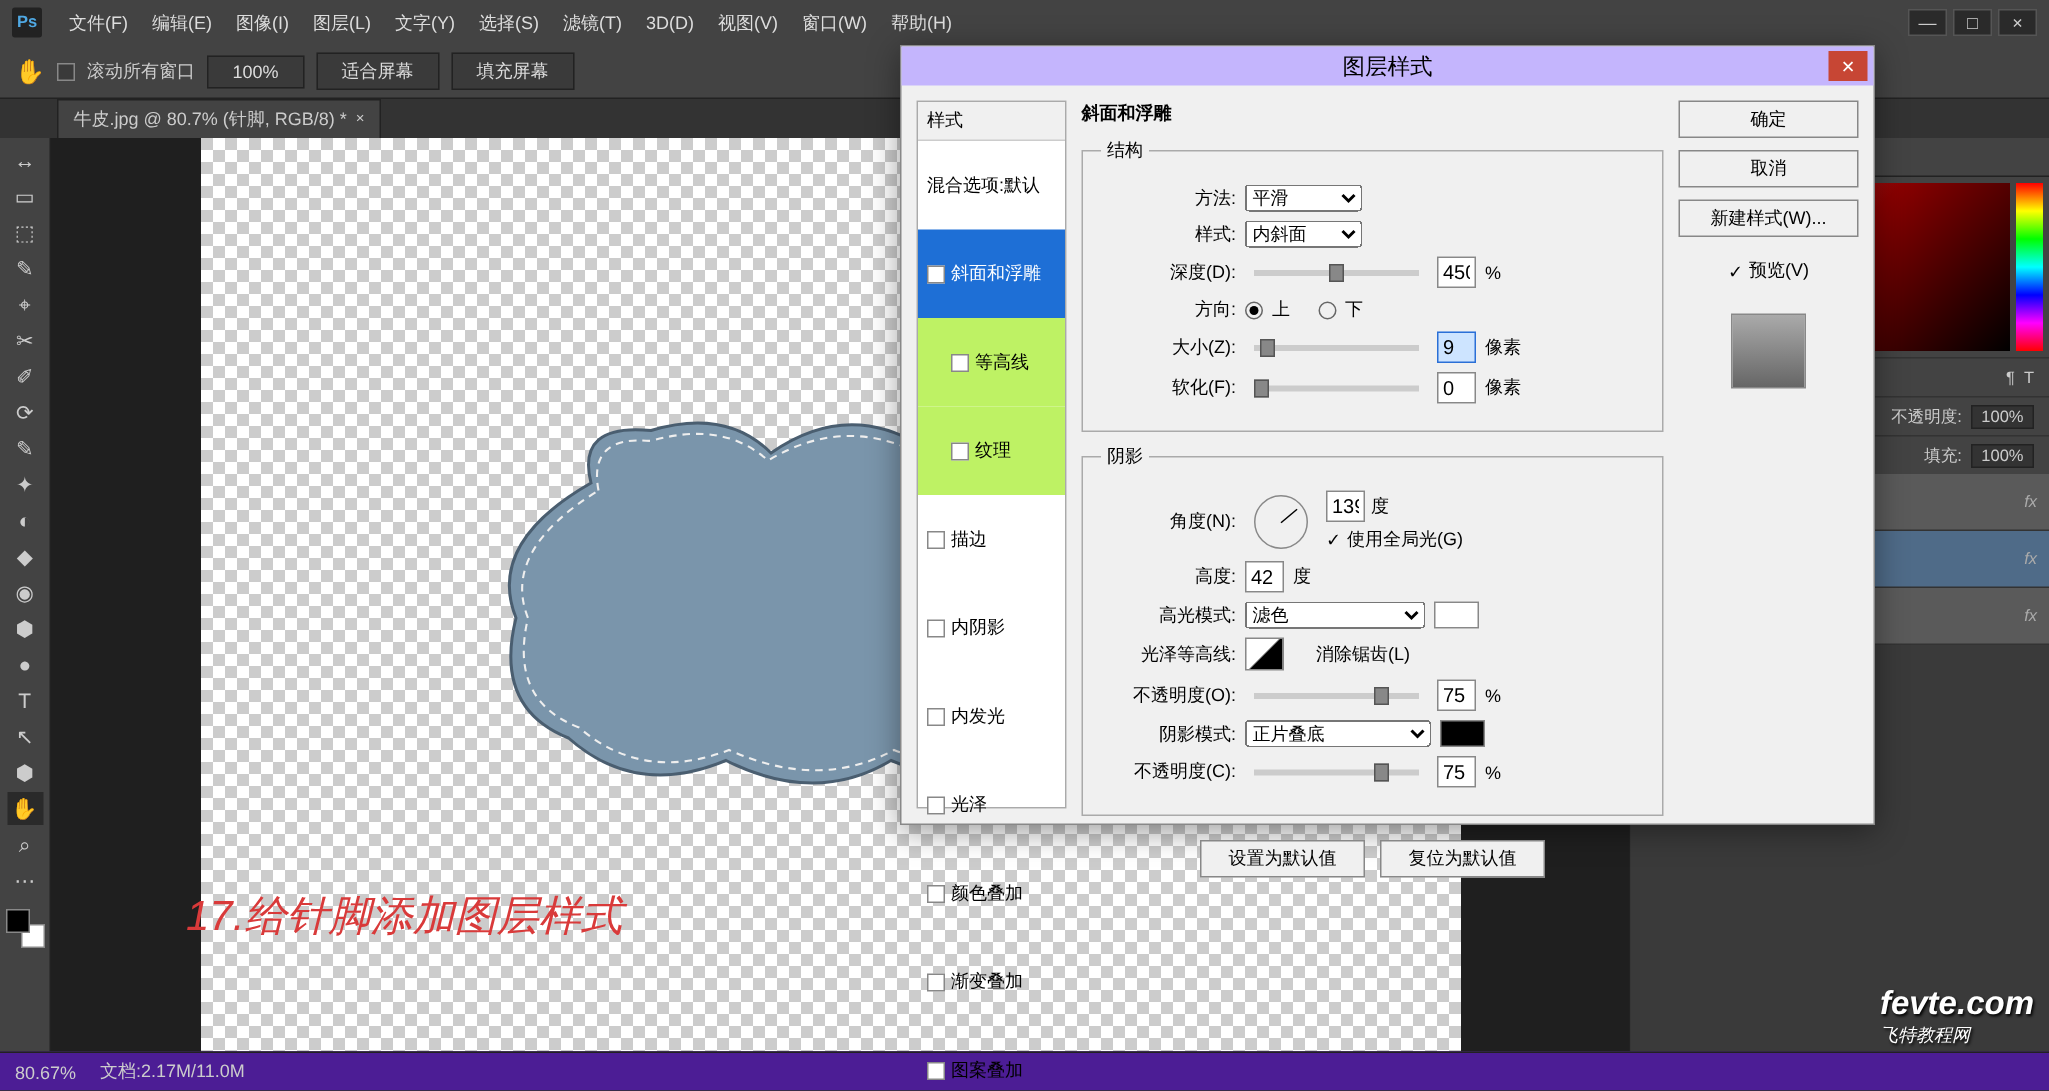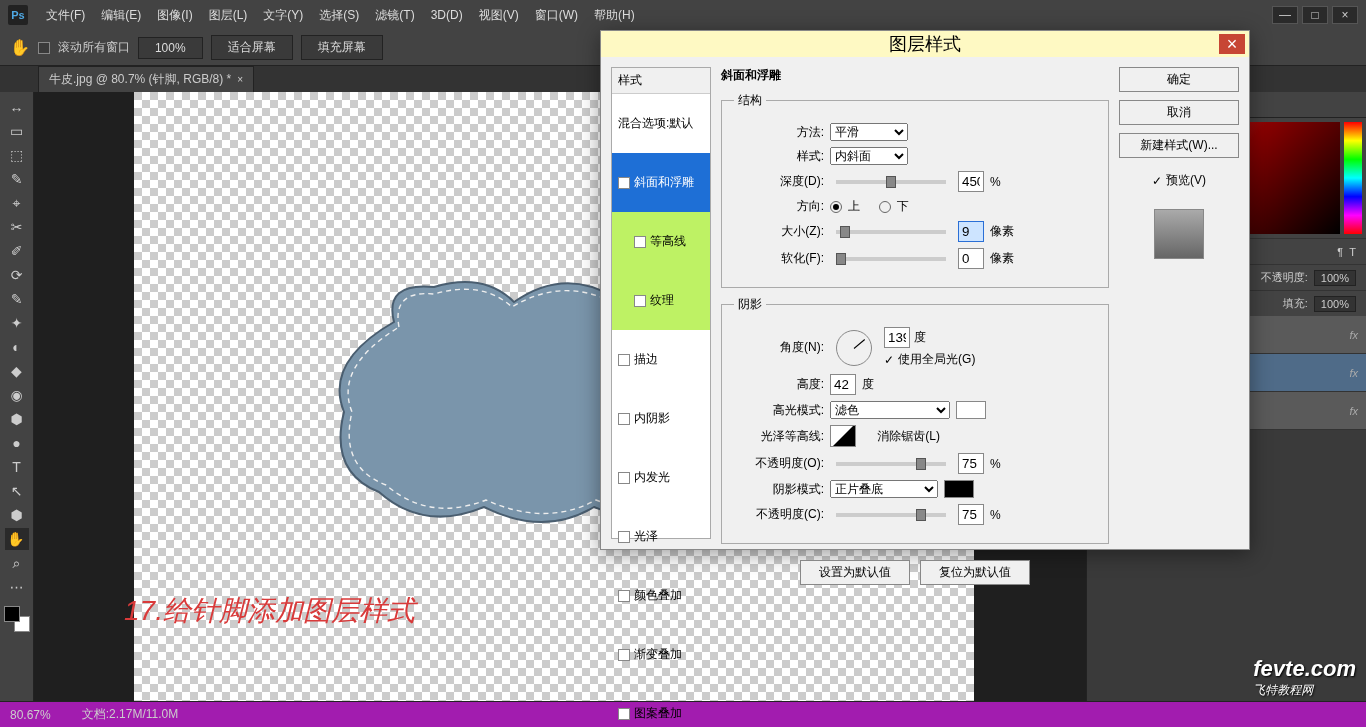--- a/index.html
+++ b/index.html
@@ -37,25 +37,25 @@
 .rightpanels { width: 280px; background: #434343; border-left: 1px solid #222; display: flex; flex-direction: column; }
 .panel-tab { padding: 4px 10px; color: #ccc; font-size: 12px; border-bottom: 1px solid #222; }
 .color-picker { height: 120px; display: flex; padding: 4px; gap: 4px; }
 .color-main { flex: 1; background: linear-gradient(to right, #f00, #000), linear-gradient(to top, #000, transparent); background-blend-mode: normal; background: linear-gradient(135deg, #f44, #800, #000); }
 .color-hue { width: 18px; background: linear-gradient(to bottom, #f00, #ff0, #0f0, #0ff, #00f, #f0f, #f00); }
 .panel-row { height: 26px; display: flex; align-items: center; padding: 0 10px; color: #ccc; font-size: 11px; border-top: 1px solid #333; justify-content: flex-end; gap: 6px; }
 .panel-row .val { background: #333; border: 1px solid #222; padding: 1px 6px; }
 .layer-item { height: 38px; background: #5a5a5a; border-bottom: 1px solid #333; display: flex; align-items: center; padding: 0 8px; color: #ddd; font-size: 11px; justify-content: flex-end; }
 .layer-item .fx { margin-left: auto; color: #aaa; font-style: italic; }
 
-.statusbar { position: absolute; bottom: 0; left: 0; right: 0; height: 26px; background: #a21caf; border-top: 1px solid #222; display: flex; align-items: center; padding: 0 10px; color: #ccc; font-size: 12px; gap: 31px; }
+.statusbar { position: absolute; bottom: 0; left: 0; right: 0; height: 26px; background: #4c1d95; border-top: 1px solid #222; display: flex; align-items: center; padding: 0 10px; color: #ccc; font-size: 12px; gap: 16px; }
 
 
 .dialog { position: absolute; top: 30px; left: 600px; width: 650px; height: 520px; background: #f0f0f0; border: 1px solid #888; z-index: 100; font-size: 12px; color: #000; box-shadow: 0 4px 20px rgba(0,0,0,.4); }
-.dialog .titlebar { height: 26px; background: #fef9c3; display: flex; align-items: center; justify-content: center; position: relative; font-size: 18px; }
+.dialog .titlebar { height: 26px; background: #c4b5fd; display: flex; align-items: center; justify-content: center; position: relative; font-size: 15px; }
 .dialog .titlebar .dlg-close { position: absolute; right: 4px; top: 3px; width: 26px; height: 20px; background: #c74634; color: #fff; display: flex; align-items: center; justify-content: center; }
 .dialog .body { display: flex; height: calc(100% - 26px); padding: 10px; gap: 10px; }
 .dialog .styles-list { width: 100px; border: 1px solid #aaa; background: #fff; }
 .dialog .styles-list .hdr { padding: 4px 6px; border-bottom: 1px solid #ccc; background: #f0f0f0; }
 .dialog .styles-list .sl-item { padding: 21px 6px; display: flex; align-items: center; gap: 4px; cursor: pointer; }
 .dialog .styles-list .sl-item.sel { background: #1e6fd6; color: #fff; }
 .dialog .styles-list .sl-item.sub { padding-left: 22px; background: #bef264; }
 .dialog .styles-list .cb { width: 12px; height: 12px; border: 1px solid #888; background: #fff; display: inline-flex; align-items: center; justify-content: center; font-size: 9px; }
 .dialog .settings { flex: 1; display: flex; flex-direction: column; gap: 8px; }
 .dialog fieldset { border: 1px solid #aaa; padding: 8px 12px 12px; }
@@ -328,21 +328,21 @@
         <div class="frow">
             <span class="flabel">不透明度(O):</span>
             <div class="slider">
               <div class="thumb" style="left:80px"></div>
             </div>
             <input class="numbox" value="75" style="">
             <span>%</span>
           </div>
         <div class="frow">
             <span class="flabel">阴影模式:</span>
-            <select style="width:108px"><option>正片叠底</option></select>
+            <select style="width:124px"><option>正片叠底</option></select>
             <div class="color-swatch" style="background:#000"></div>
           </div>
         <div class="frow">
             <span class="flabel">不透明度(C):</span>
             <div class="slider">
               <div class="thumb" style="left:80px"></div>
             </div>
             <input class="numbox" value="75" style="">
             <span>%</span>
           </div>

